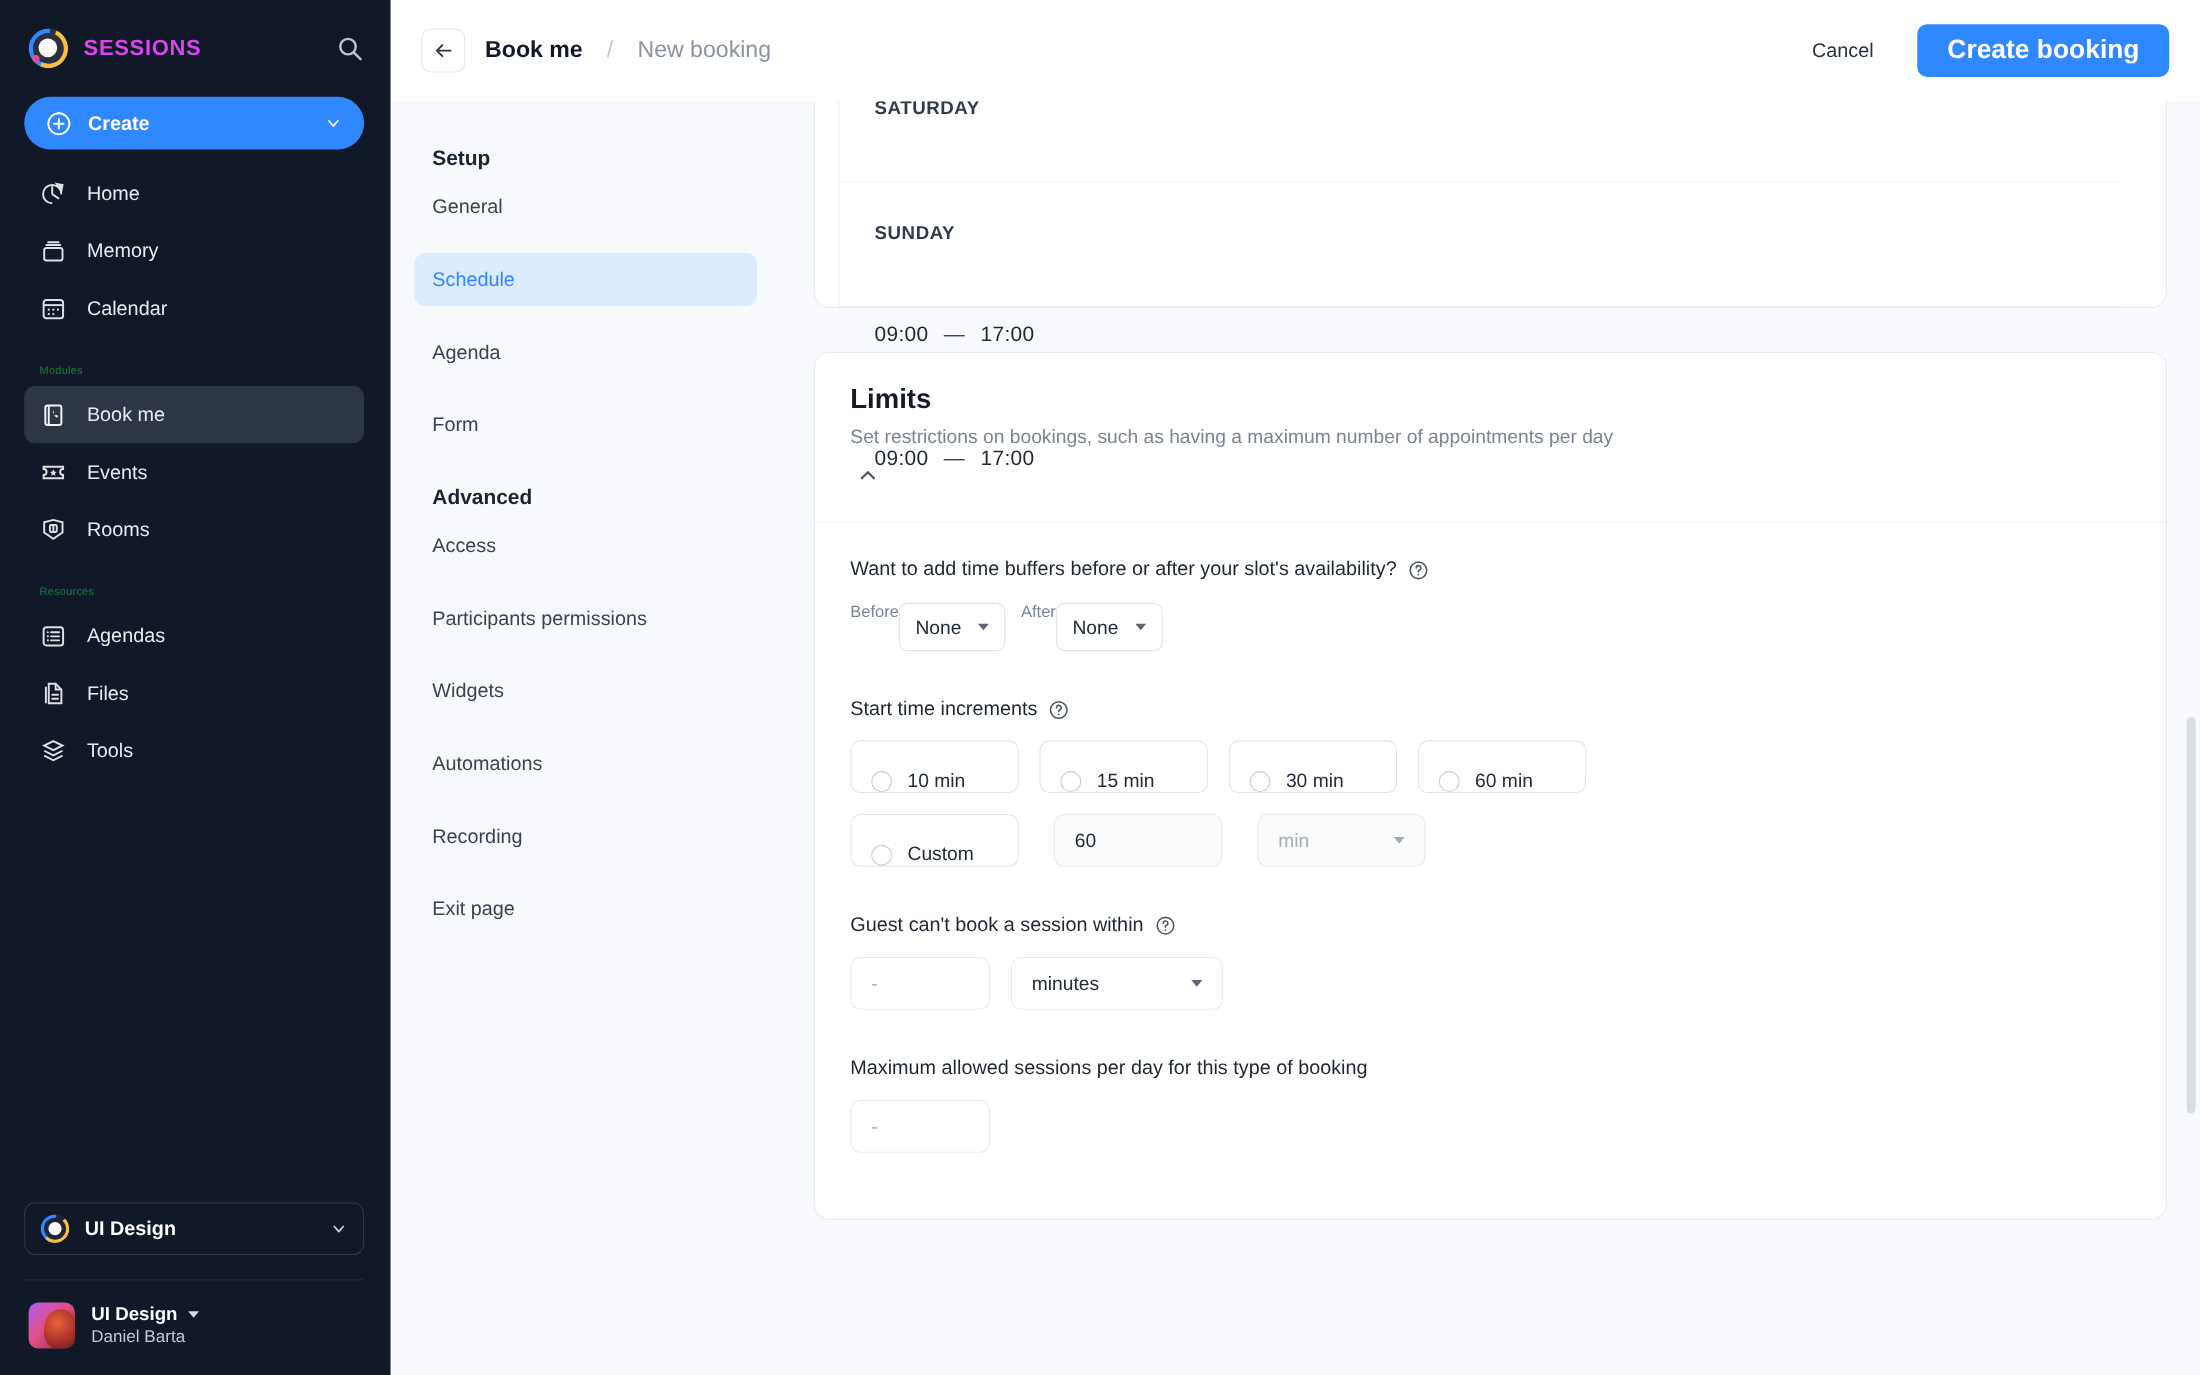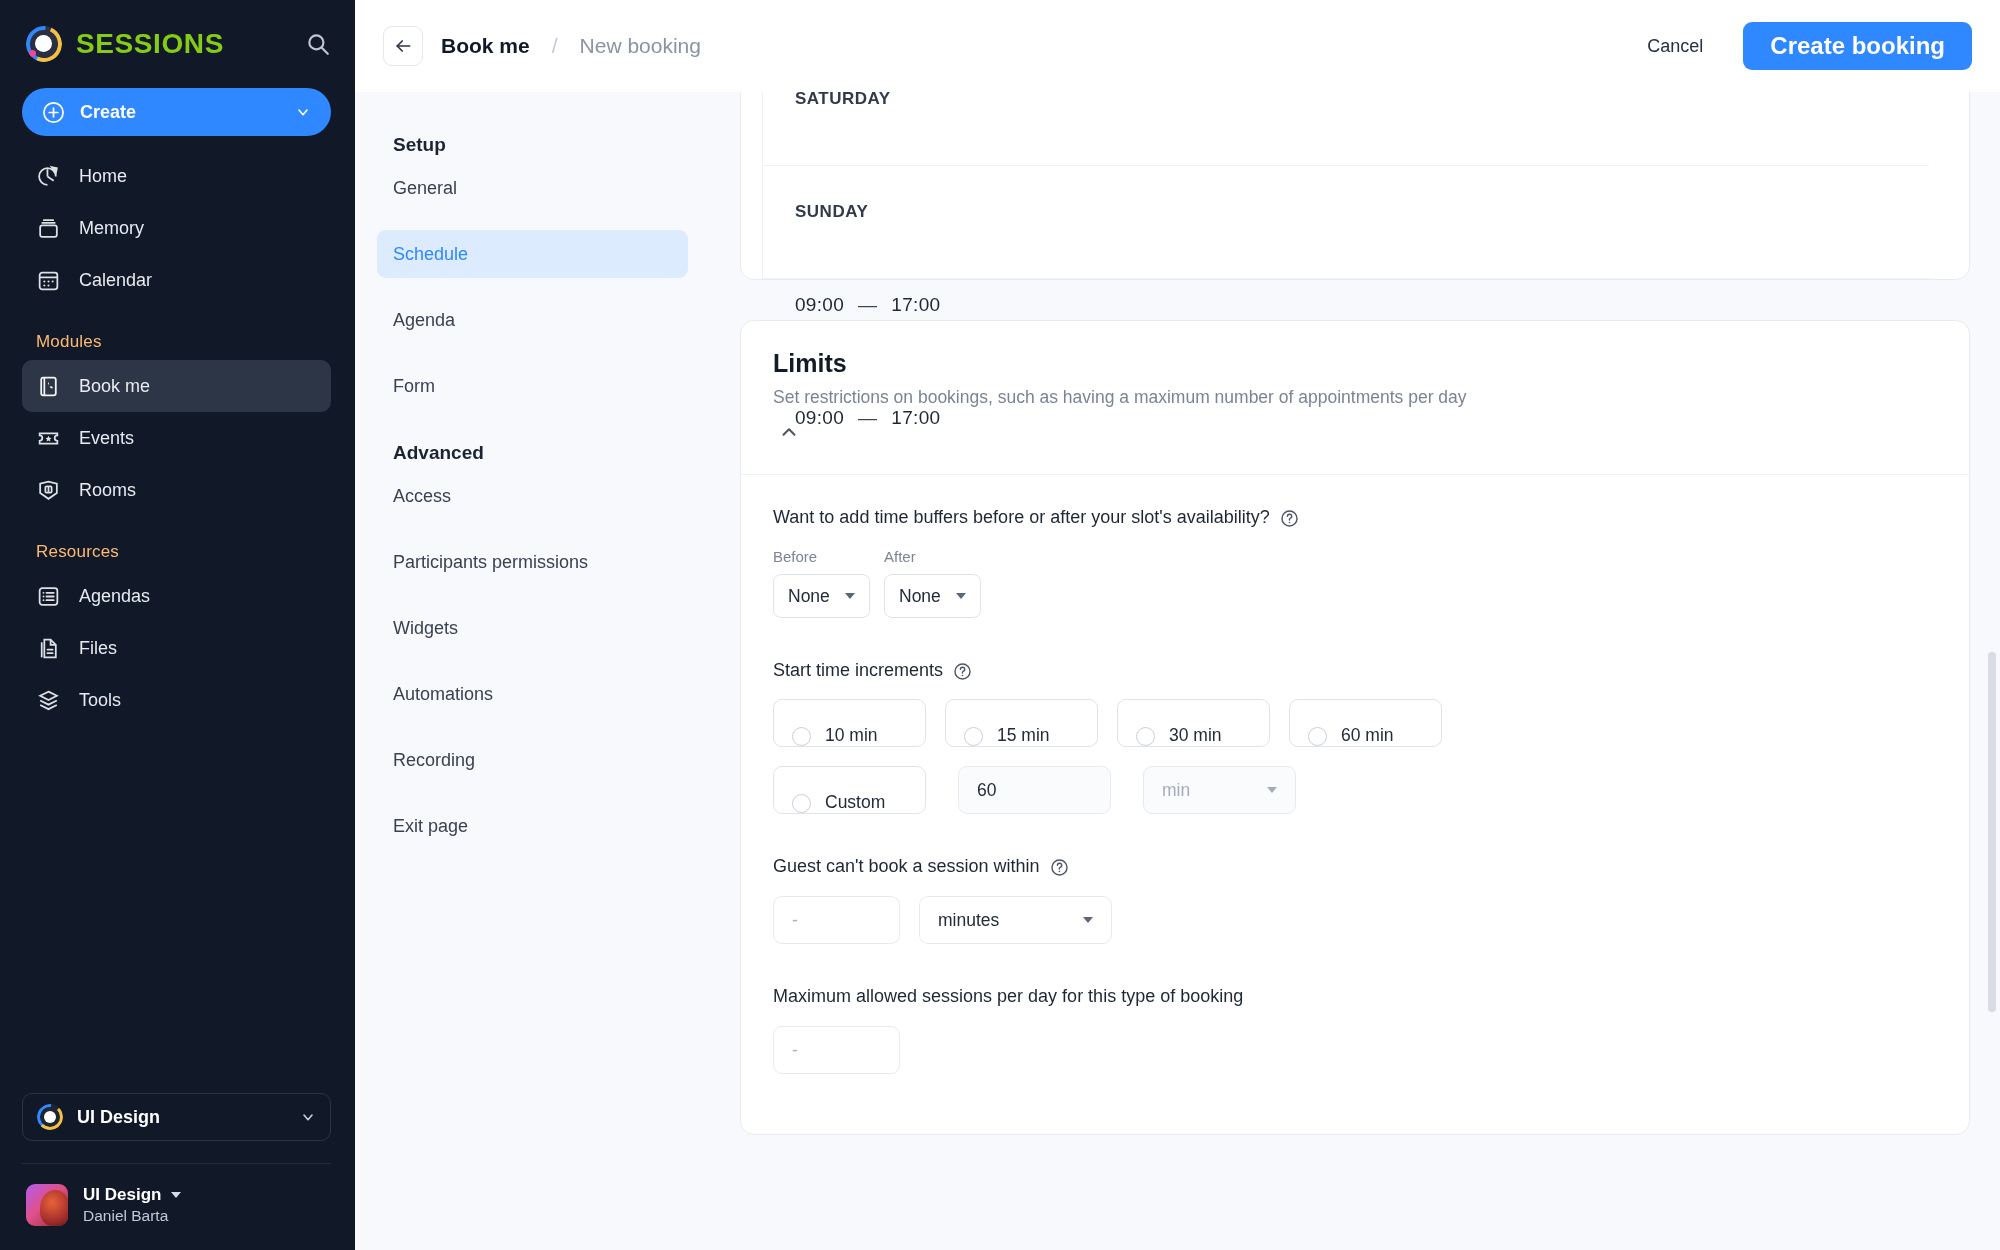--- a/index.html
+++ b/index.html
@@ -50,21 +50,21 @@
     position: absolute; left: 9px; top: 9px;
     width: 17px; height: 17px; border-radius: 50%;
     background: #ffffff; z-index: 3;
   }
   .logo-pink {
     position: absolute; left: 3px; bottom: 5px;
     width: 7px; height: 7px; border-radius: 50%;
     background: #ec4899; z-index: 3;
   }
   .brand {
-    color: #84cc16; font-size: 28px; font-weight: 700;
+    color: #d946ef; font-size: 20px; font-weight: 700;
     letter-spacing: 0.6px; flex: 1;
   }
   .sb-search { width: 26px; height: 26px; opacity: .85; cursor: pointer; }
 
   .create-btn {
     margin: 26px 24px 0 22px;
     height: 48px; border-radius: 24px;
     background: #2f88ff;
     display: flex; align-items: center;
     padding: 0 20px; gap: 15px; cursor: pointer;
@@ -78,21 +78,21 @@
     height: 52px; margin: 0 24px 0 22px;
     border-radius: 10px;
     display: flex; align-items: center; gap: 18px;
     padding: 0 14px; cursor: pointer;
   }
   .nav-item.active { background: #2d3647; }
   .nav-ico { width: 25px; height: 25px; flex: 0 0 25px; opacity: .95; }
   .nav-label { color: #e8eaf0; font-size: 18px; }
 
   .sb-group {
-    color: #fdba74; font-size: 17px;
+    color: #15803d; font-size: 10px;
     padding: 26px 0 8px 36px; letter-spacing: .2px;
   }
   .sb-spacer { flex: 1; }
 
   .ws-select {
     margin: 0 24px 0 22px; height: 48px;
     border: 1px solid #2b3445; border-radius: 10px;
     display: flex; align-items: center; gap: 14px;
     padding: 0 14px; cursor: pointer;
   }
@@ -232,21 +232,21 @@
   }
 
   .limits-body { padding: 32px 32px 60px 32px; }
   .field-label {
     font-size: 18px; color: #1f2735;
     display: flex; align-items: flex-end; gap: 10px;
   }
   .help-ico { width: 19px; height: 19px; flex: 0 0 19px; cursor: pointer; }
 
   .buffer-row { display: flex; gap: 14px; margin-top: 20px; }
-  .buffer-col { display: flex; flex-direction: column; }
+  .buffer-col { display: flex; flex-direction: row; }
   .mini-label { font-size: 15px; color: #7b8494; margin-bottom: 9px; }
   .select-box {
     height: 44px; min-width: 97px;
     border: 1px solid #dfe4ec; border-radius: 8px;
     background: #fff;
     display: flex; align-items: center; justify-content: space-between;
     padding: 0 14px; gap: 14px; cursor: pointer;
   }
   .select-val { font-size: 17.5px; color: #232c3a; }
   .caret { width: 0; height: 0; border-left: 5px solid transparent;

